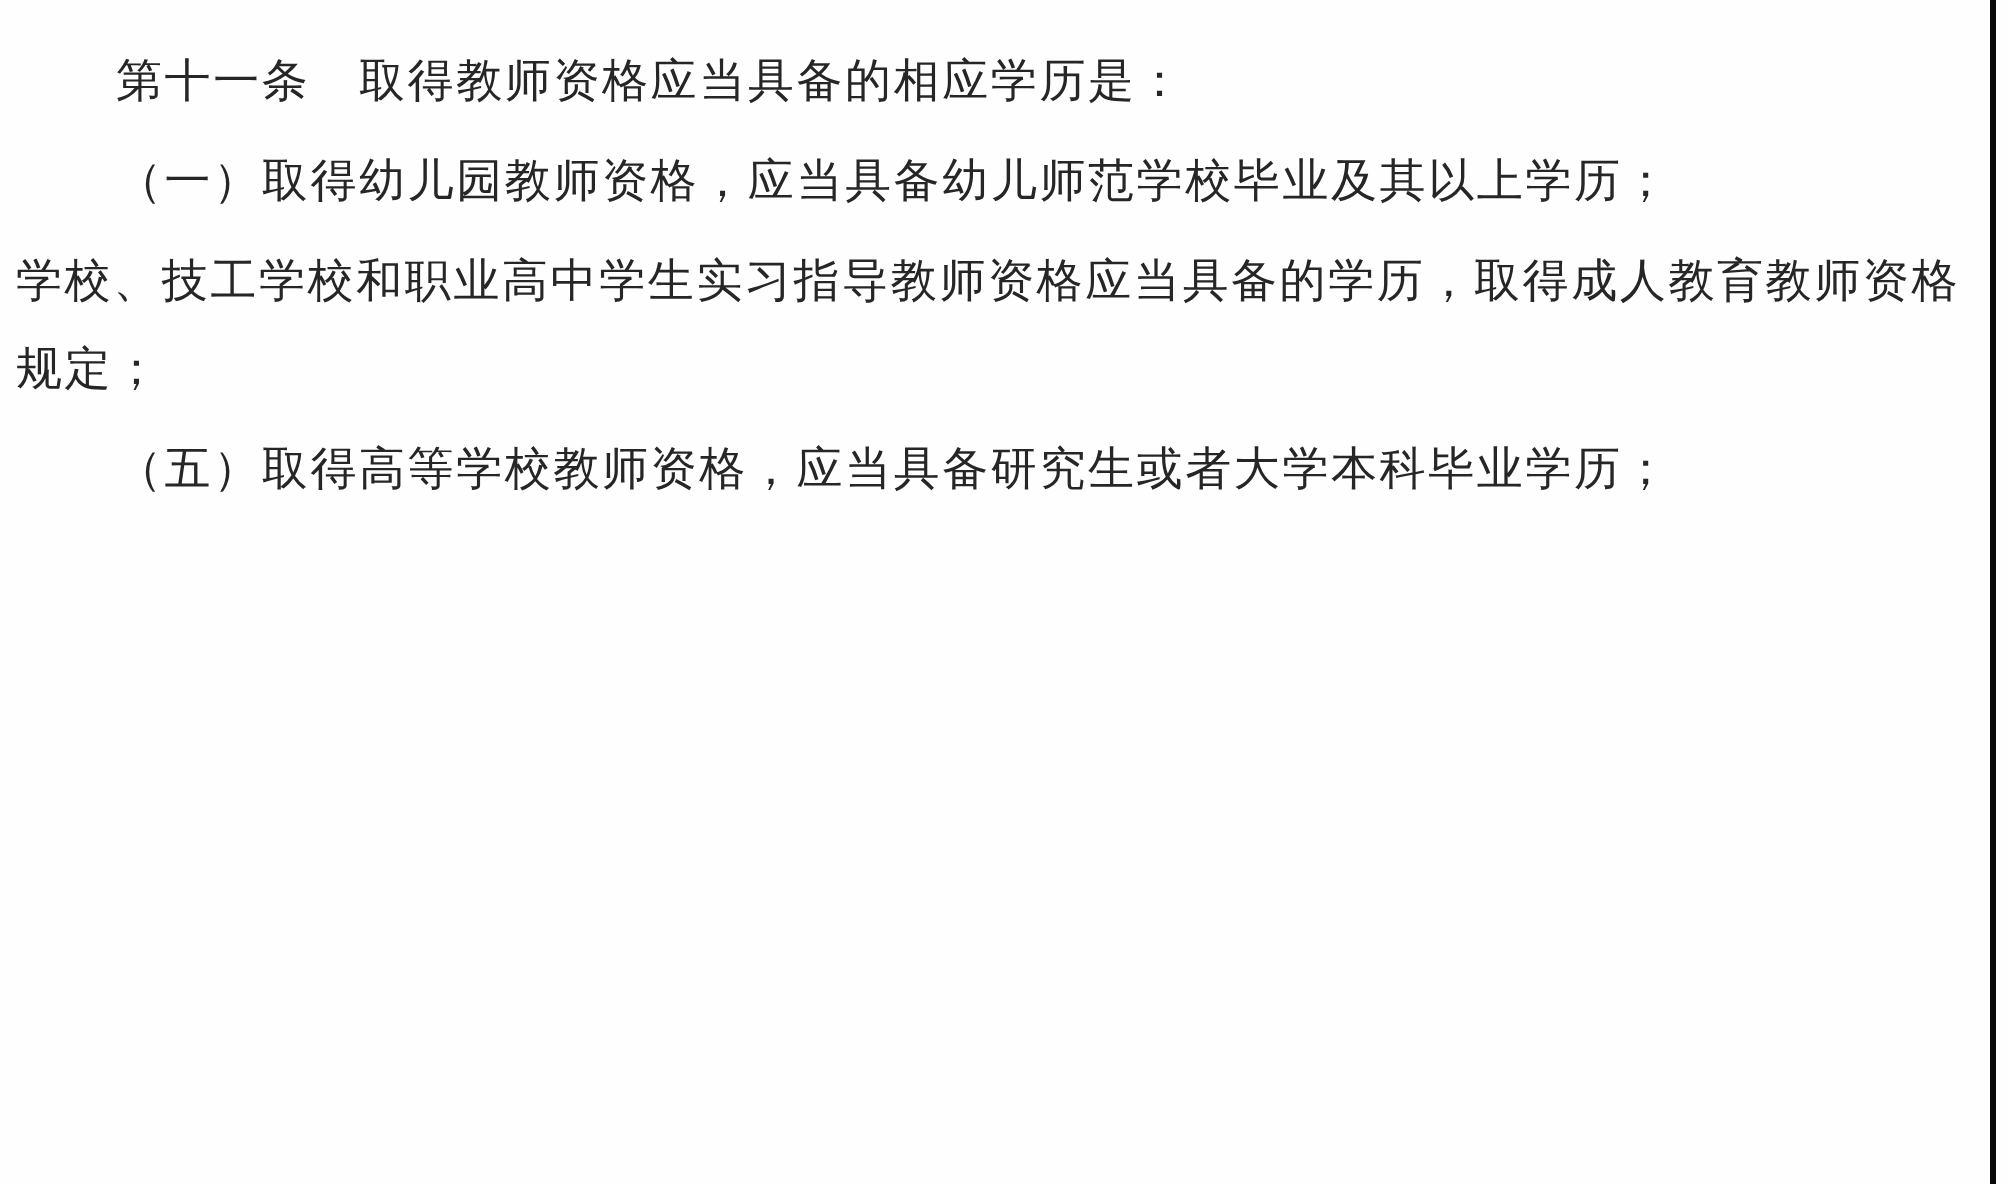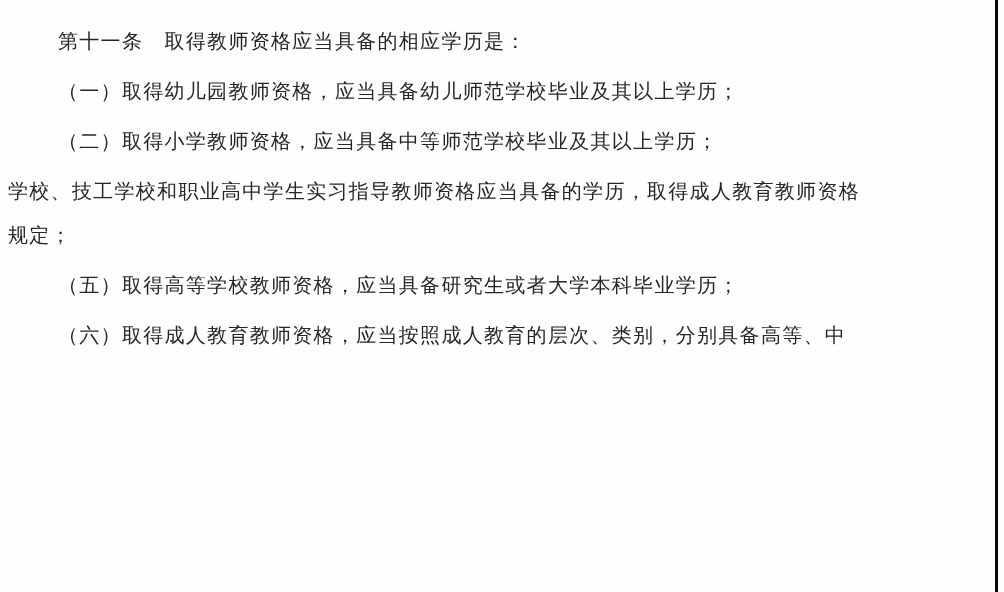--- a/index.html
+++ b/index.html
@@ -21,21 +21,21 @@
     top: 19px;
     width: 984px;
     color: #262626;
   }
   .para {
     margin: 0 0 6px 0;
   }
   .line {
     height: 44px;
     line-height: 44px;
-    font-size: 20px;
+    font-size: 23px;
     letter-spacing: 1.3px;
     white-space: nowrap;
     font-family: Liberation Serif, serif;
   }
   .line.indent {
     padding-left: 50px;
   }
   .right-rule {
     position: absolute;
     left: 995px;
@@ -52,34 +52,30 @@
   <div class="content">
 
     <div class="para">
       <div class="line indent">第十一条　取得教师资格应当具备的相应学历是：</div>
     </div>
 
     <div class="para">
       <div class="line indent">（一）取得幼儿园教师资格，应当具备幼儿师范学校毕业及其以上学历；</div>
     </div>
 
-    <div class="para">
-      <div class="line indent">（二）取得小学教师资格，应当具备中等师范学校毕业及其以上学历；</div>
-    </div>
 
 
     <div class="para">
       <div class="line">学校、技工学校和职业高中学生实习指导教师资格应当具备的学历，取得成人教育教师资格</div>
       <div class="line">规定；</div>
     </div>
 
     <div class="para">
       <div class="line indent">（五）取得高等学校教师资格，应当具备研究生或者大学本科毕业学历；</div>
     </div>
 
     <div class="para">
-      <div class="line indent">（六）取得成人教育教师资格，应当按照成人教育的层次、类别，分别具备高等、中</div>
     </div>
 
   </div>
 
   <div class="right-rule"></div>
 </div>
 
 </body></html>

